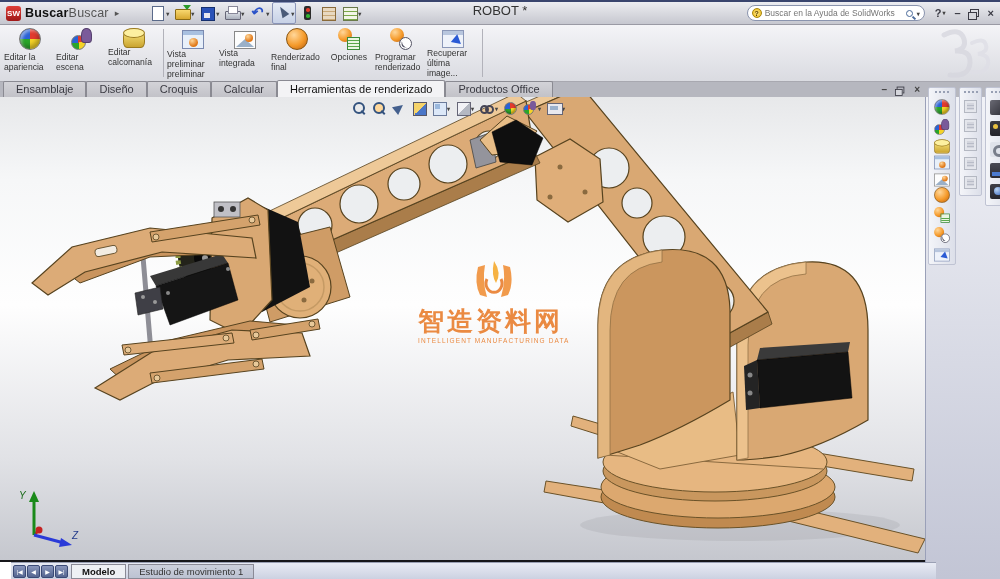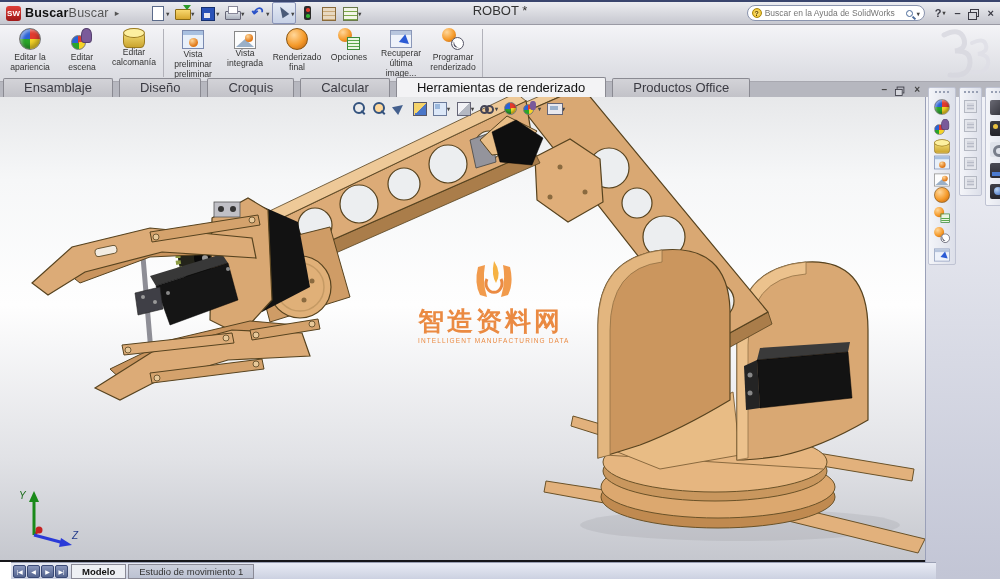--- a/index.html
+++ b/index.html
@@ -44,21 +44,21 @@
   .ic-undo::before { content:'↶'; position:absolute; left:1px; top:-1px; color:#2a52c8; font-size:14px; font-weight:bold; }
   .ic-select::before { content:''; position:absolute; left:5px; top:1px; width:0; height:0; border-left:4px solid transparent; border-right:4px solid transparent; border-bottom:11px solid #4a5a78; transform:rotate(-32deg); }
   .ic-traffic::before { content:''; position:absolute; left:5px; top:1px; width:7px; height:14px; background:#2b2b2b; border-radius:2px; }
   .ic-traffic::after { content:''; position:absolute; left:7px; top:3px; width:3.5px; height:3.5px; border-radius:50%; background:#e43a2a; box-shadow:0 6px 0 #32b232; }
   .ic-props::before { content:''; position:absolute; left:2px; top:2px; width:12px; height:12px; background:repeating-linear-gradient(#e8d8c0 0 3px,#c8a878 3px 4px); border:1px solid #8a6a3a; }
   .ic-list::before { content:''; position:absolute; left:2px; top:2px; width:13px; height:12px; background:repeating-linear-gradient(#f2f4e6 0 3px,#7aa84a 3px 4px); border:1px solid #6a7a4a; }
 
   
   .ribbon { position:relative; height:57px; background:linear-gradient(#f4f4f7,#dadbe1); border-bottom:1px solid #a8a8b0; display:flex; align-items:flex-start; padding:2px 4px 0; }
   .rb-btn { width:52px; min-width:44px; display:flex; flex-direction:column; align-items:center; padding-top:1px; }
-  .rb-label { font-size:8.6px; line-height:10px; text-align:center; color:#333; }
+  .rb-label { font-size:8.6px; line-height:10px; text-align:left; color:#333; }
   .vsep { width:1px; height:48px; background:#b2b2ba; margin:2px 3px 0; flex:0 0 auto;}
   .ds-mark { position:absolute; right:6px; top:0px; opacity:.75; }
 
   
   .ric { display:block; width:22px; height:22px; position:relative; margin-bottom:2px; }
   .ball, .ic-appearance { border-radius:50%; background:conic-gradient(#e23a2e 0 25%,#f5d327 0 50%,#2aa52a 0 75%,#2a62d5 0); box-shadow:inset -2px -3px 4px rgba(0,0,0,.3), inset 2px 2px 3px rgba(255,255,255,.45); border:1px solid #777; }
   .ic-scene::before { content:''; position:absolute; left:0; bottom:0; width:13px; height:13px; border-radius:50%; background:conic-gradient(#e23a2e 0 25%,#f5d327 0 50%,#2aa52a 0 75%,#2a62d5 0); border:1px solid #777;}
   .ic-scene::after { content:''; position:absolute; right:1px; top:0; width:9px; height:13px; background:#7a5a9a; border-radius:45% 45% 30% 30%; border:1px solid #55406e;}
   .ic-decal { background:linear-gradient(#f7e27a,#caa42f); border:1px solid #9a7a1e; border-radius:4px/6px; top:3px; height:17px; }
   .ic-decal::before { content:''; position:absolute; left:-1px; top:-4px; width:20px; height:8px; border-radius:50%; background:#fdf0a0; border:1px solid #9a7a1e; }
@@ -72,21 +72,21 @@
   .ic-options::before { content:''; position:absolute; left:0; top:0; width:14px; height:14px; border-radius:50%; background:radial-gradient(circle at 35% 30%,#ffd79a,#f59a2a 55%,#b65c10); }
   .ic-options::after { content:''; position:absolute; right:0; bottom:0; width:11px; height:11px; background:repeating-linear-gradient(#eaf6e2 0 2px,#5aa84a 2px 3px); border:1px solid #3a8a3a; }
   .ic-schedule::before { content:''; position:absolute; left:0; top:0; width:14px; height:14px; border-radius:50%; background:radial-gradient(circle at 35% 30%,#ffd79a,#f59a2a 55%,#b65c10); }
   .ic-schedule::after { content:''; position:absolute; right:0; bottom:0; width:11px; height:11px; border-radius:50%; background:#fff; border:1.5px solid #556; box-shadow:inset 0 0 0 1.5px #fff, inset 3px -2px 0 -1px #556; }
   .ic-recall { border:1px solid #8a97b8; background:#eef2fa; height:18px; top:2px; }
   .ic-recall::before { content:''; position:absolute; left:0; top:0; right:0; height:4px; background:#b8c6de; }
   .ic-recall::after { content:''; position:absolute; right:1px; bottom:1px; border-top:5px solid transparent; border-bottom:5px solid transparent; border-left:9px solid #2a5ad5; transform:rotate(40deg); }
 
   
   .tabrow { position:relative; height:15px; background:#b6b7bf; display:flex; align-items:flex-end; padding-left:3px; }
-  .ctab { font-size:13px; color:#3a3a42; background:linear-gradient(#d3d3d8,#c2c2c8); border:1px solid #8a8a92; border-bottom:none; padding:1px 20px 2px; margin-right:6px; border-radius:2px 2px 0 0; }
+  .ctab { font-size:11px; color:#3a3a42; background:linear-gradient(#d3d3d8,#c2c2c8); border:1px solid #8a8a92; border-bottom:none; padding:1px 12px 2px; margin-right:0; border-radius:2px 2px 0 0; }
   .ctab.active { background:#f3f3f5; font-weight:normal; color:#111; padding-top:2px; }
   .doc-controls { position:absolute; right:80px; top:2px; display:flex; gap:9px; align-items:center; }
   .doc-controls .wc { font-size:10px; color:#444; }
   .doc-controls .restore-ic { transform:scale(.85); }
 
   
   .workarea { position:relative; width:1000px; height:482px; }
   .viewport { position:absolute; left:0; top:0; width:925px; height:465px; overflow:hidden;
     background:linear-gradient(180deg,#e7e8ea 0%,#f6f7f8 18%,#fefefe 45%,#e1e2e6 78%,#c5c7ce 100%);
     border-bottom:2px solid #16161a; }
@@ -249,26 +249,26 @@
       </div>
       <div class="rb-btn">
         <span class="ric ic-render"></span>
         <span class="rb-label">Renderizado final</span>
       </div>
       <div class="rb-btn">
         <span class="ric ic-options"></span>
         <span class="rb-label">Opciones</span>
       </div>
       <div class="rb-btn">
+        <span class="ric ic-schedule"></span>
+        <span class="rb-label">Programar renderizado</span>
+      </div>
+      <div class="rb-btn">
         <span class="ric ic-recall"></span>
         <span class="rb-label">Recuperar última image...</span>
-      </div>
-      <div class="rb-btn">
-        <span class="ric ic-schedule"></span>
-        <span class="rb-label">Programar renderizado</span>
       </div>
       <span class="vsep"></span>
     </div>
 
   <div class="tabrow">
 
     <div class="doc-controls">
 
     <span class="wc">
           <span>–</span>

